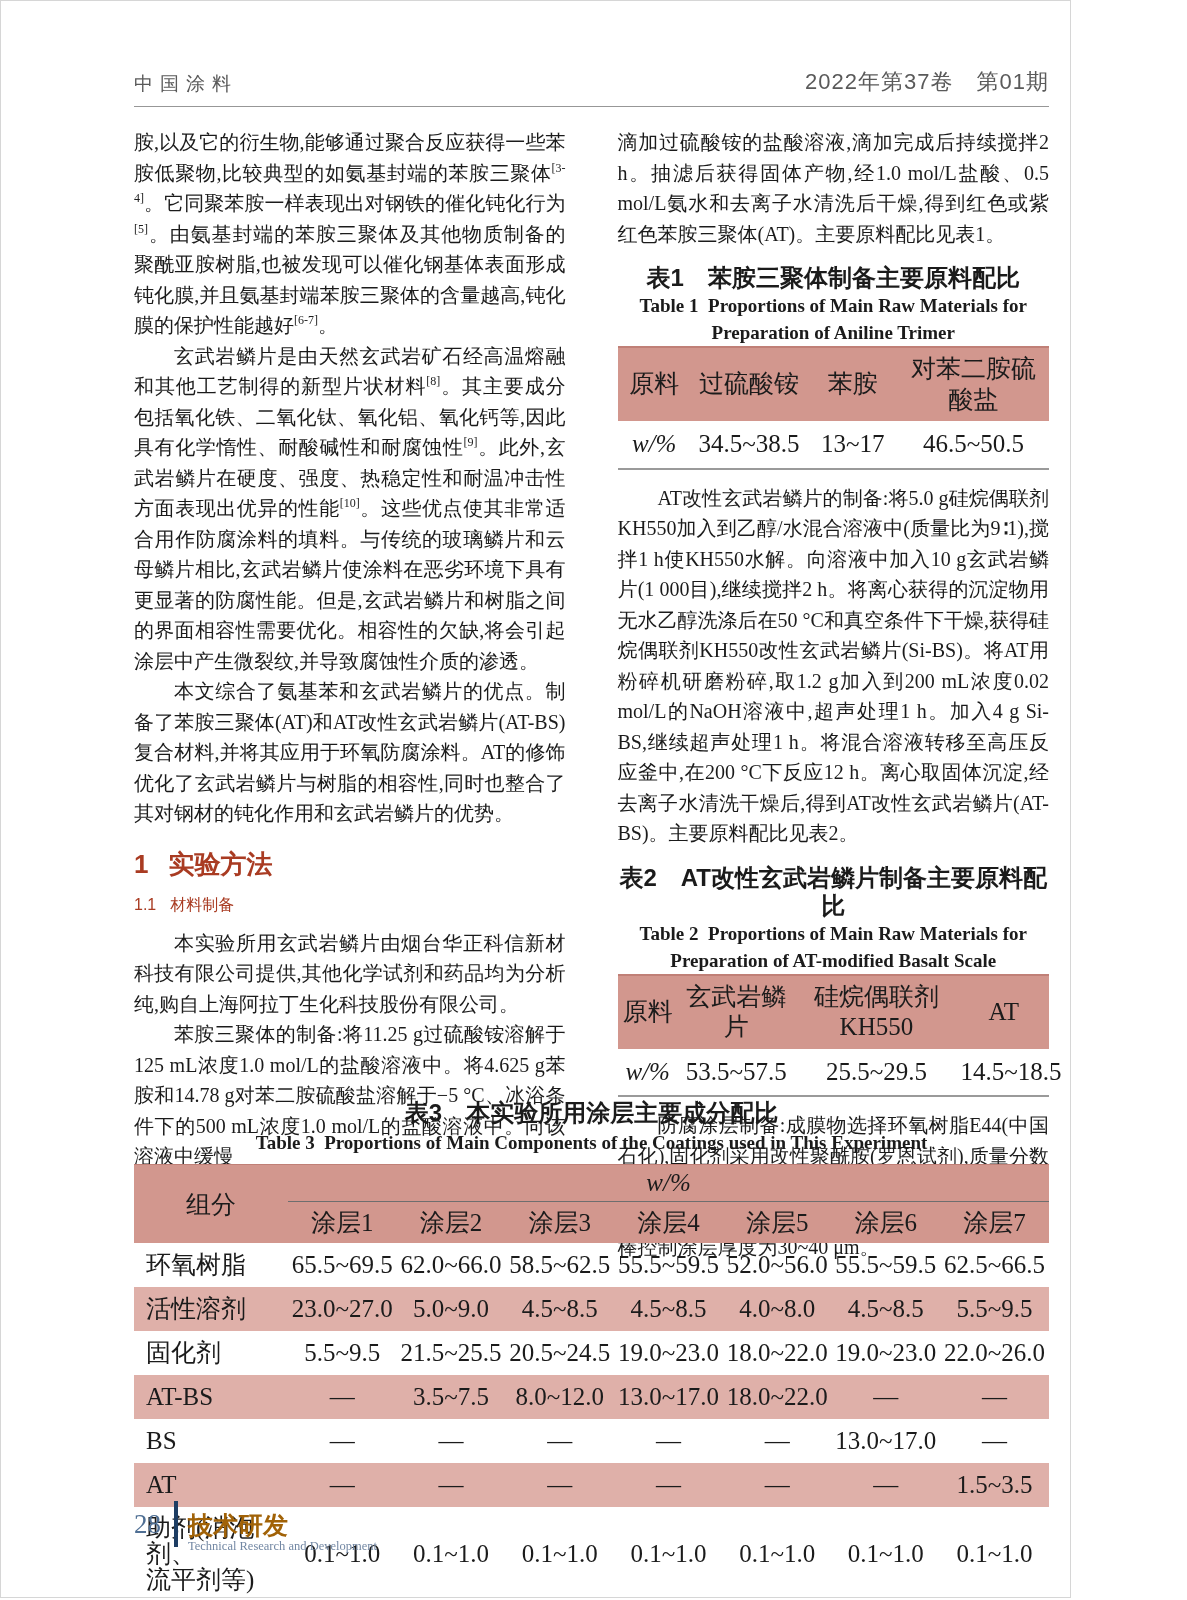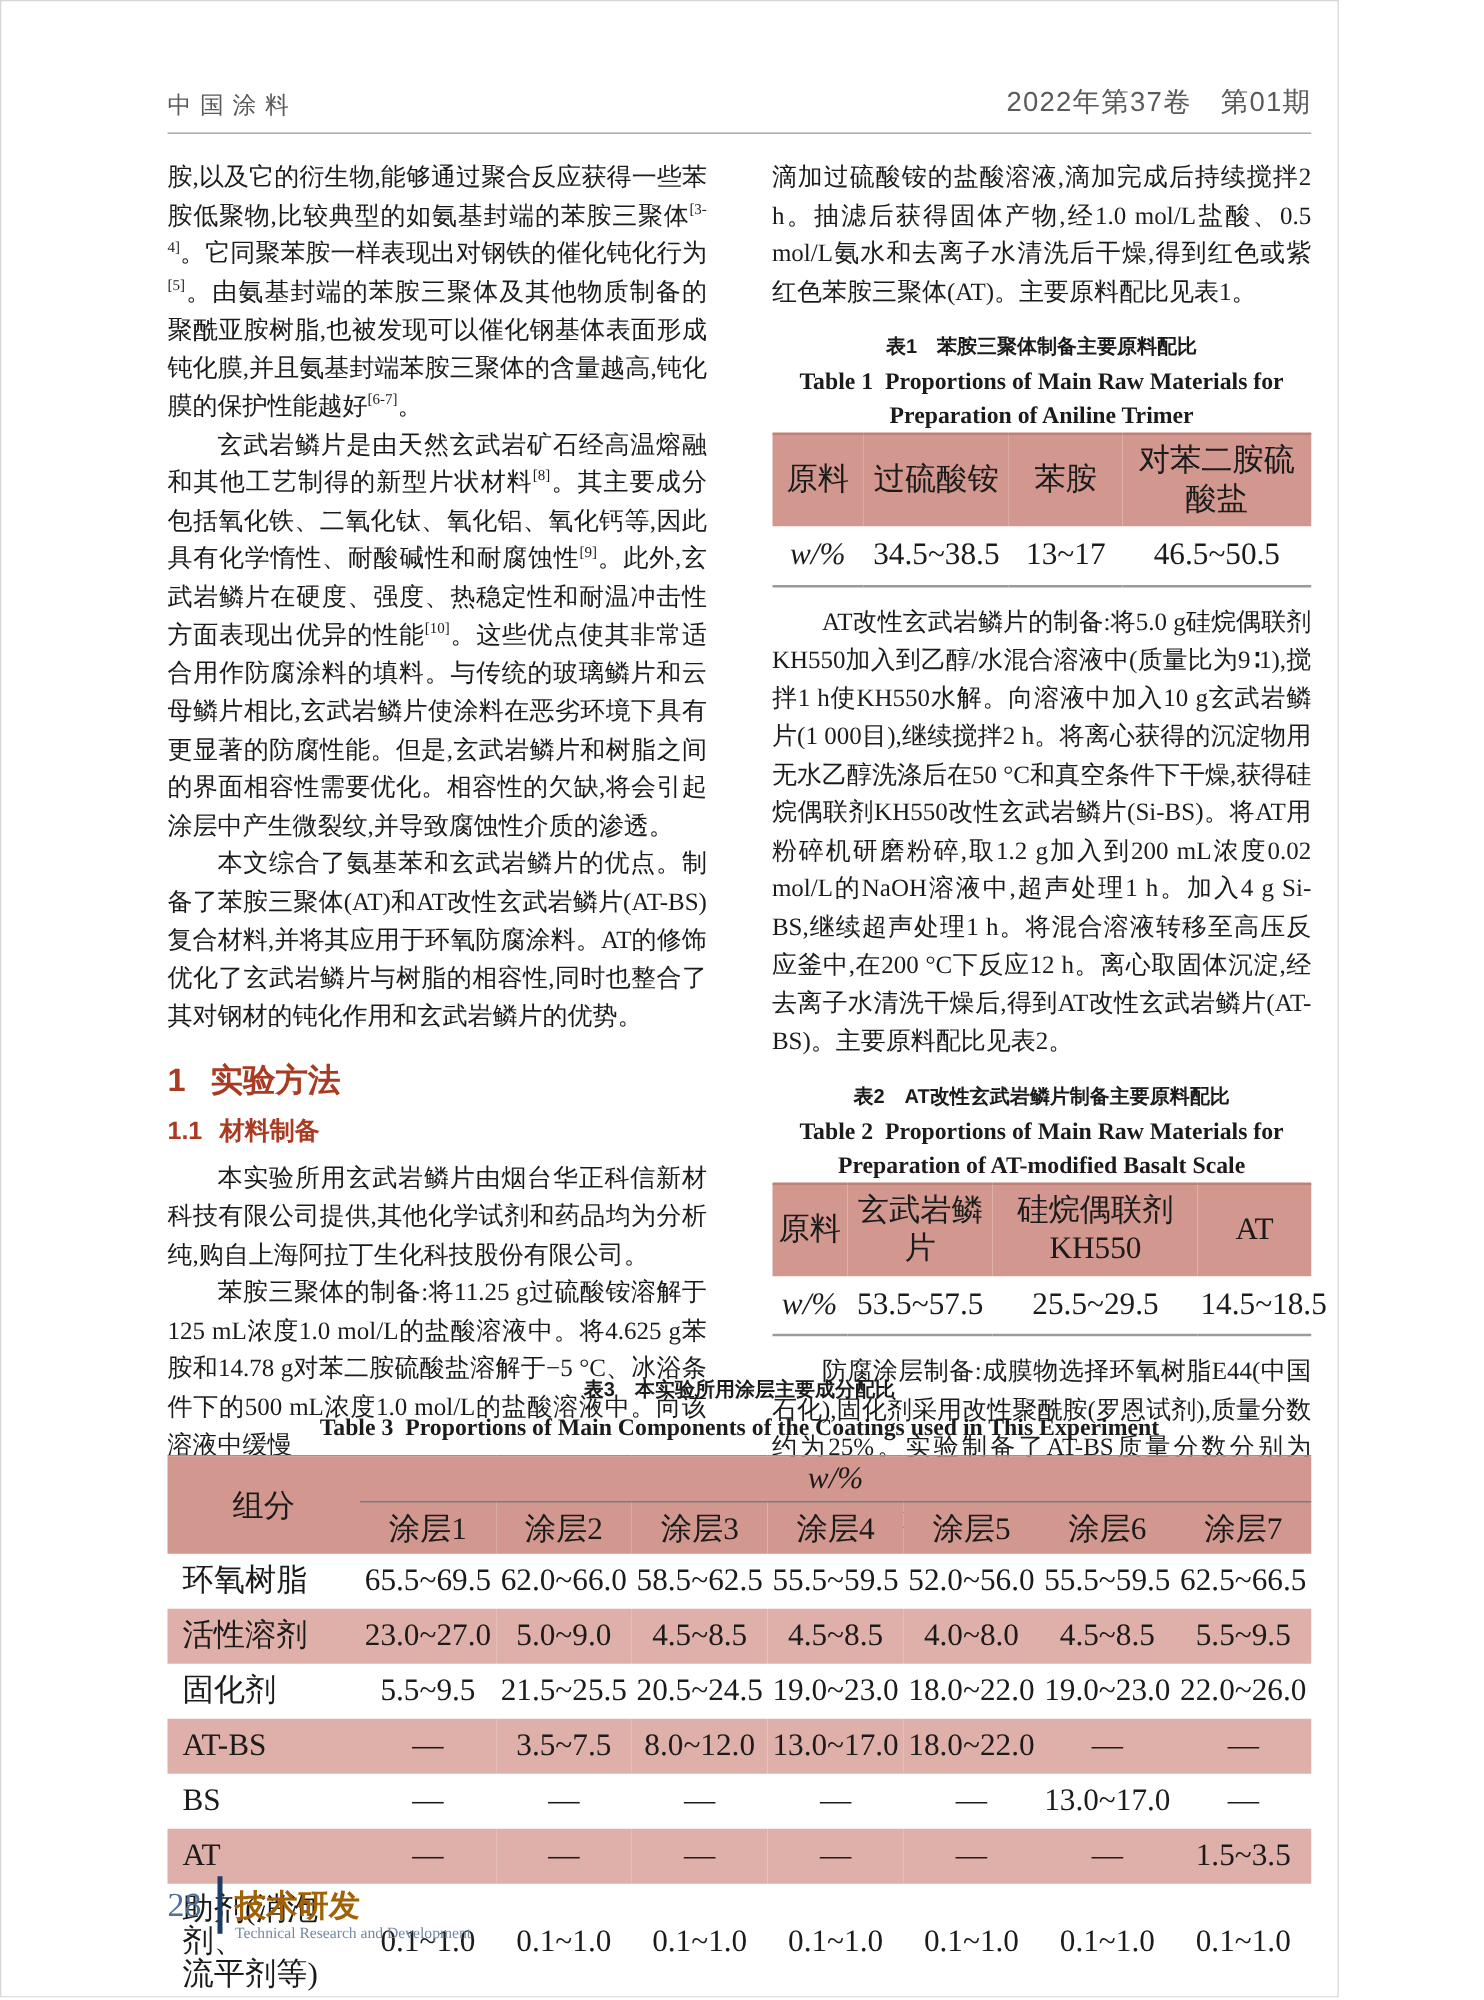--- a/index.html
+++ b/index.html
@@ -23,29 +23,29 @@
   .col p{margin:0;text-indent:2em;}
   .col p.noindent{text-indent:0;}
   sup{font-size:12px;line-height:0;vertical-align:super;}
   
   .h-sec{
     font-family:"Liberation Sans","DejaVu Sans",sans-serif;font-weight:bold;
     color:#a93b22;font-size:26px;line-height:32px;margin:19px 0 12px 0;text-indent:0;
   }
   .h-sec .secnum{margin-right:20px;}
   .h-sub{
-    font-family:"Liberation Sans","DejaVu Sans",sans-serif;font-weight:bold;
-    color:#a93b22;font-size:20px;line-height:26px;margin:4px 0 10px 0;text-indent:0;
+    font-family:"Liberation Sans","DejaVu Sans",sans-serif;font-weight:normal;
+    color:#a93b22;font-size:16px;line-height:26px;margin:4px 0 10px 0;text-indent:0;
   }
   .h-sub .secnum{margin-right:14px;}
   
   .tblock{margin:15px 0 13px 0;}
   .tcap-zh{
     text-align:center;font-family:"Liberation Sans","DejaVu Sans",sans-serif;
-    font-weight:bold;font-size:16px;line-height:28px;
+    font-weight:bold;font-size:24px;line-height:28px;
   }
   .tcap-en{text-align:center;font-weight:bold;font-size:19px;line-height:27px;font-family:"Liberation Serif",serif;}
   table{width:100%;border-collapse:collapse;font-size:25px;table-layout:fixed;}
   .t12 thead tr{background:#d2978e;border-top:2px solid #c08077;}
   .t12 th{font-weight:normal;padding:6px 2px;text-align:center;}
   .t12 td{padding:8px 2px;text-align:center;}
   .t12 tbody tr{border-bottom:2px solid #9a9a9a;}
   .unit-cell{font-style:italic;}
   
   .t3wrap{position:absolute;left:133px;top:1098px;width:915px;}

